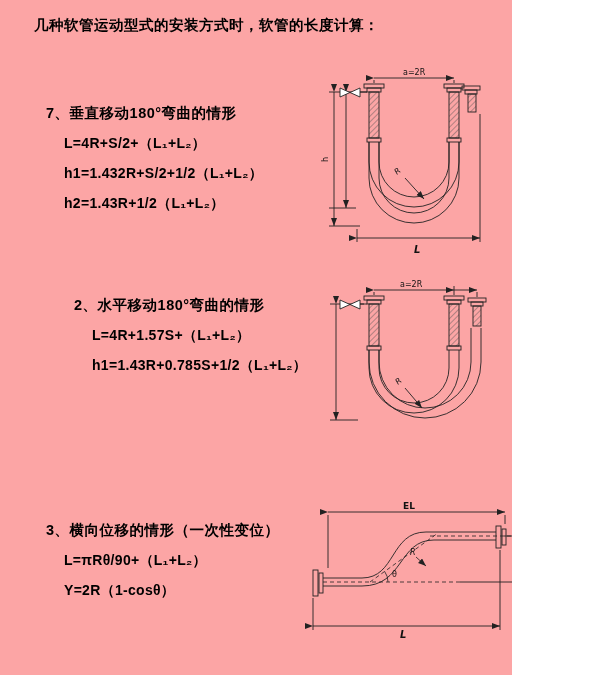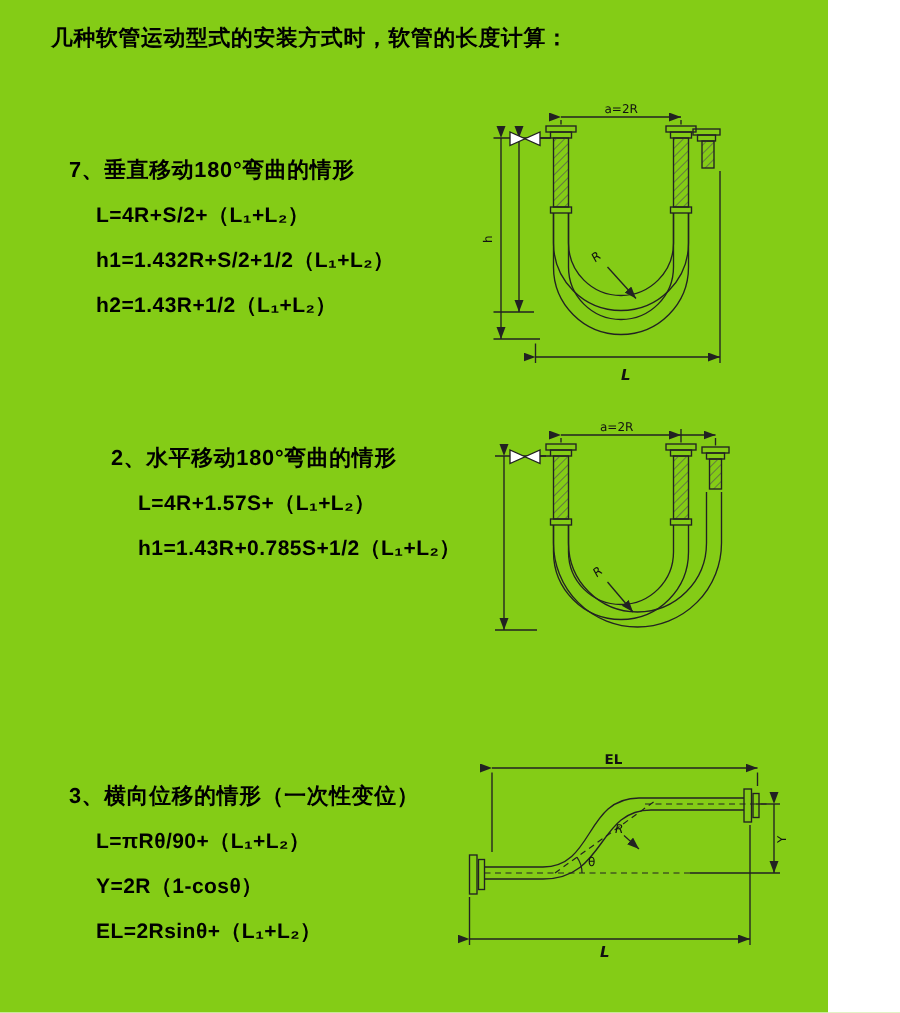--- a/index.html
+++ b/index.html
@@ -1,21 +1,21 @@
 <!DOCTYPE html>
 <html><head>
 <meta charset="utf-8">
 <style>
   * { box-sizing: border-box; }
   html, body { margin: 0; padding: 0; background: #ffffff; }
   .page {
     position: relative;
-    width: 552px;
+    width: 512px;
     height: 675px;
-    background: #84cc16;
+    background: #fca5a5;
     font-family: "Liberation Sans", "DejaVu Sans", sans-serif;
     color: #000;
     overflow: hidden;
   }
   .title {
     position: absolute;
     left: 34px;
     top: 16px;
     font-size: 14.5px;
     font-weight: bold;
@@ -62,21 +62,20 @@
   <section class="sec sec2">
     <div class="heading">2、水平移动180°弯曲的情形</div>
     <div class="formula">L=4R+1.57S+（L₁+L₂）</div>
     <div class="formula">h1=1.43R+0.785S+1/2（L₁+L₂）</div>
   </section>
 
   <section class="sec sec3">
     <div class="heading">3、横向位移的情形（一次性变位）</div>
     <div class="formula">L=πRθ/90+（L₁+L₂）</div>
     <div class="formula">Y=2R（1-cosθ）</div>
-    <div class="formula">EL=2Rsinθ+（L₁+L₂）</div>
   </section>
 
   <div class="diag diag1">
     <svg width="215" height="190" viewBox="0 0 215 190">
       <defs>
         <pattern id="hp1" patternUnits="userSpaceOnUse" width="4" height="4" patternTransform="rotate(45)">
           <line x1="0" y1="0" x2="0" y2="4" stroke="#555" stroke-width="0.9"></line>
         </pattern>
         <marker id="ar1" markerWidth="9" markerHeight="7" refX="8" refY="3" orient="auto" markerUnits="userSpaceOnUse">
           <path d="M0,0 L8,3 L0,6 z" fill="#222"></path>

